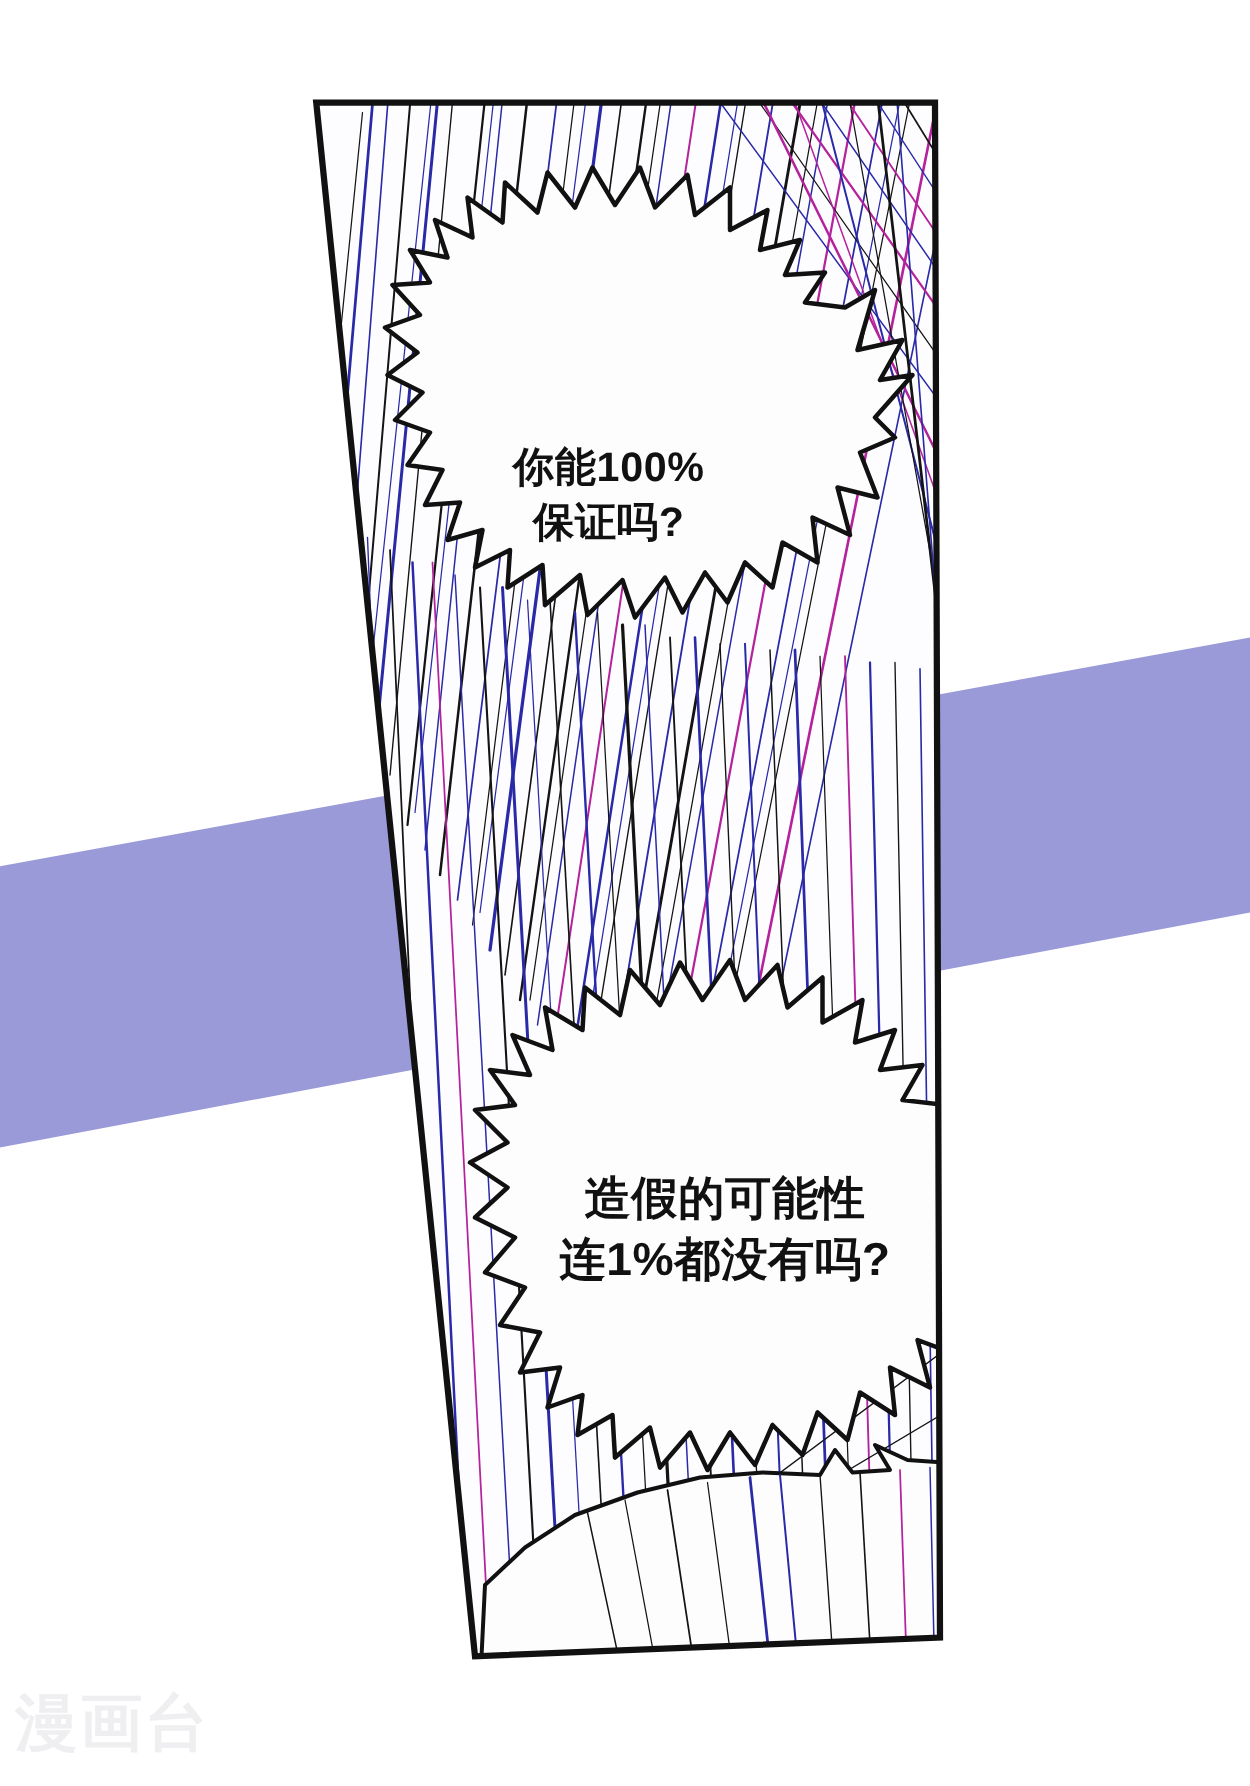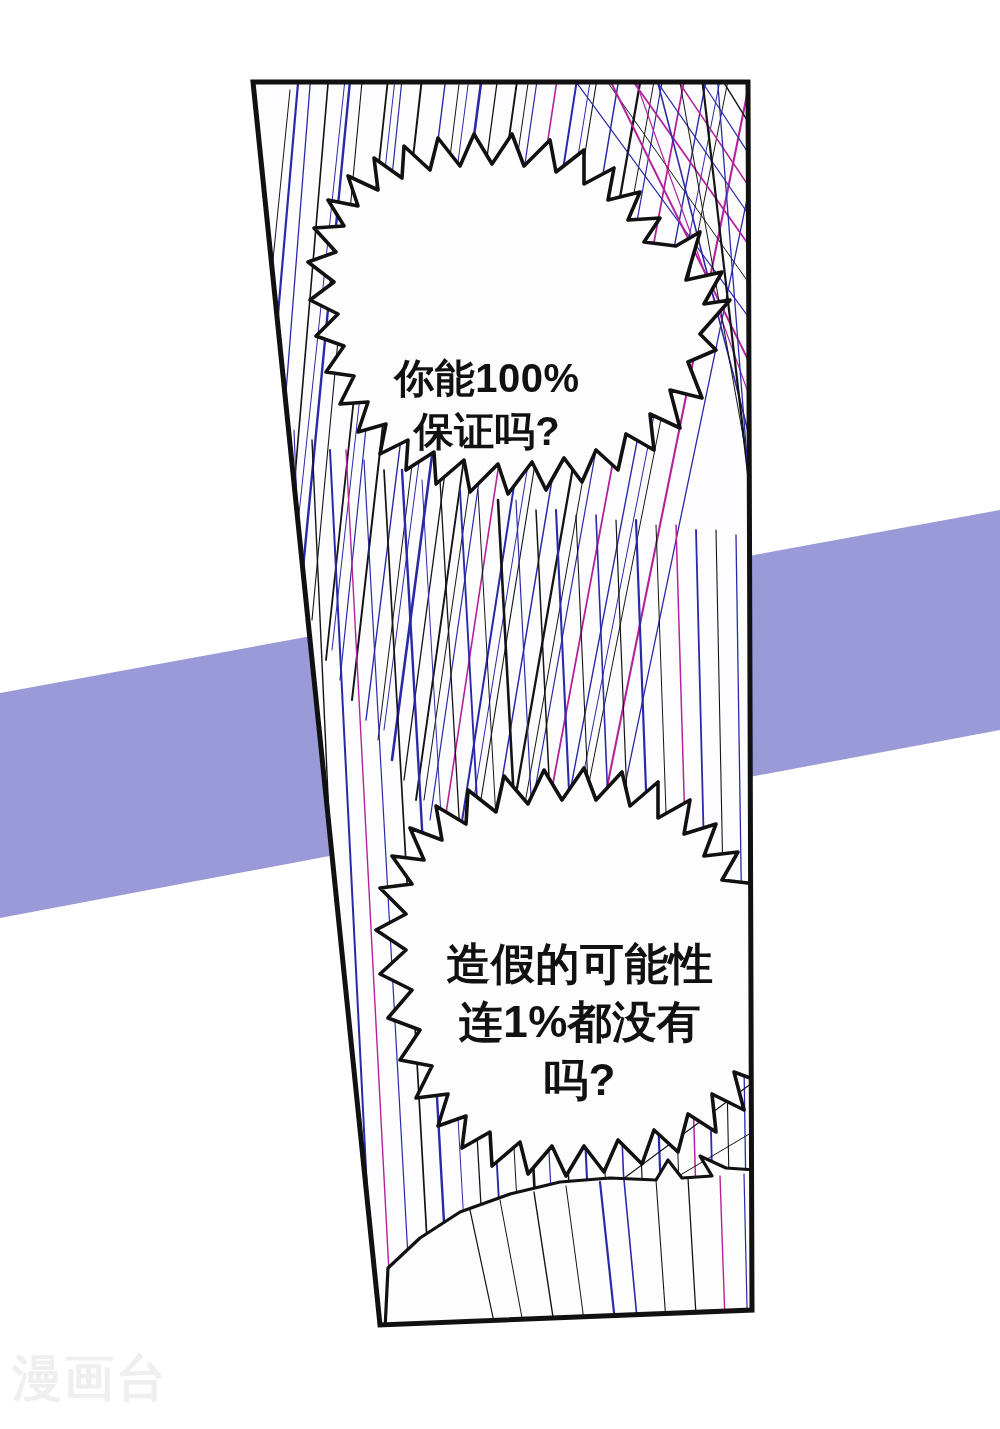--- a/index.html
+++ b/index.html
@@ -33,27 +33,27 @@
     text-align: center;
     line-height: 1.32;
     letter-spacing: 0.5px;
     white-space: pre-line;
     pointer-events: none;
   }
   #bubble-text-1 {
     left: 352px;
     top: 352px;
     width: 270px;
-    font-size: 40px;
+    font-size: 33px;
   }
   #bubble-text-2 {
     left: 430px;
     top: 935px;
     width: 300px;
-    font-size: 44px;
+    font-size: 37px;
   }
   #watermark {
     position: absolute;
     left: 12px;
     top: 1345px;
     font-size: 50px;
     font-weight: bold;
     color: #efeff1;
     letter-spacing: 2px;
     user-select: none;

